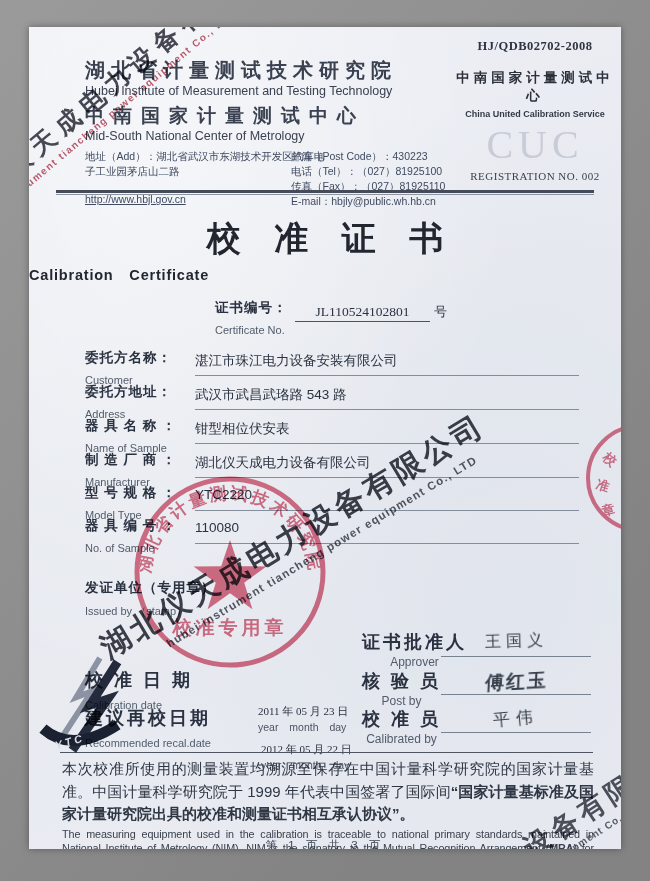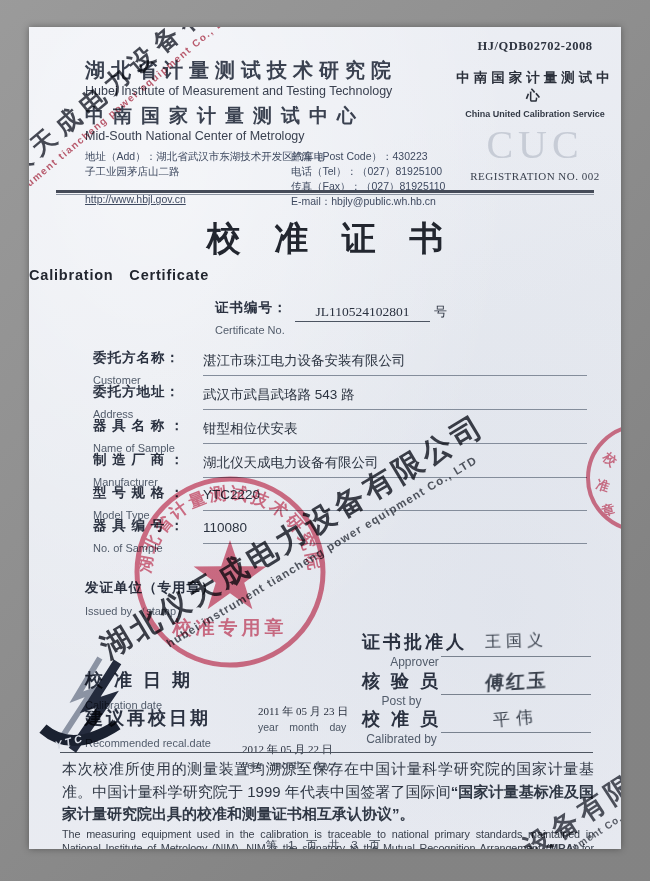--- a/index.html
+++ b/index.html
@@ -46,40 +46,40 @@
   
   .certno-label { left:186px; top:272px; }
   .lbl-cn { font-size:13.5px; font-weight:bold; letter-spacing:1px; color:#2a3140; white-space:nowrap; }
   .lbl-en { font-size:11px; color:#525c6b; margin-top:7px; white-space:nowrap; }
   .certno-value { left:266px; top:275px; }
   .certno-underline { display:inline-block; min-width:135px; text-align:center; padding:0 4px 1px 4px;
     border-bottom:1px solid #4c5461; font-family:"Liberation Serif","DejaVu Serif",serif; font-size:13.5px; color:#2b3240; }
   .certno-suffix { font-size:13px; color:#2b3240; margin-left:4px; }
 
   
-  .frow { position:absolute; left:8px; width:100%; height:32px;padding-left:20px; }
+  .frow { position:absolute; left:0; width:100%; height:32px;padding-left:20px; }
   .frow .flabel { position:absolute; left:56px; top:0; }
   .frow .fvalue { position:absolute; left:166px; top:3px; width:384px; height:24px;
     border-bottom:1px solid #848d9b; text-align:left; font-size:13.5px; color:#2b3340; }
   .r0{top:322px}.r1{top:356px}.r2{top:390px}.r3{top:424px}.r4{top:457px}.r5{top:490px}
 
   .issuedby { left:56px; top:552px; }
 
   
   .slabel-cn { font-size:18px; font-weight:bold; letter-spacing:3px; color:#2a3140; white-space:nowrap; }
   .slabel-en { font-size:12px; color:#525c6b; text-align:center; margin-top:1px; }
   .approver-label { left:333px; top:603px; text-align:center; }
   .tester-label   { left:333px; top:642px; text-align:center; }
   .calib-label    { left:333px; top:680px; text-align:center; }
   .date-label1 { left:56px; top:641px; }
   .date-label2 { left:56px; top:679px; }
   .date-val { font-size:11px; color:#2b3240; font-family:"Liberation Serif","DejaVu Serif",serif; white-space:nowrap;margin-top:36px; }
   .date-sub { font-size:10.5px; color:#4a5462; word-spacing:8px; margin-top:2px; }
   .dv1 { left:229px; top:641px; }
-  .dv2 { left:213px; top:679px; }
+  .dv2 { left:232px; top:679px; }
   .sigline { position:absolute; left:412px; width:150px; height:26px; border-bottom:1px solid #79828f; text-align:center; }
   .sl1{top:604px}.sl2{top:642px}.sl3{top:680px}
   .sig { display:inline-block; font-family:"DejaVu Sans",sans-serif; color:#39404c; filter:blur(.3px); }
   .sig1 { font-size:16px; letter-spacing:5px; transform:rotate(-2deg); }
   .sig2 { font-size:19px; font-weight:bold; letter-spacing:2px; transform:rotate(-3deg) skewX(-6deg); }
   .sig3 { font-size:17px; letter-spacing:6px; transform:rotate(-5deg); }
 
   
   .foot-rule { left:31px; top:725px; width:533px; border-top:1px solid #4e5560; }
   .foot-text { left:33px; top:731px; width:532px; text-align:justify; }

